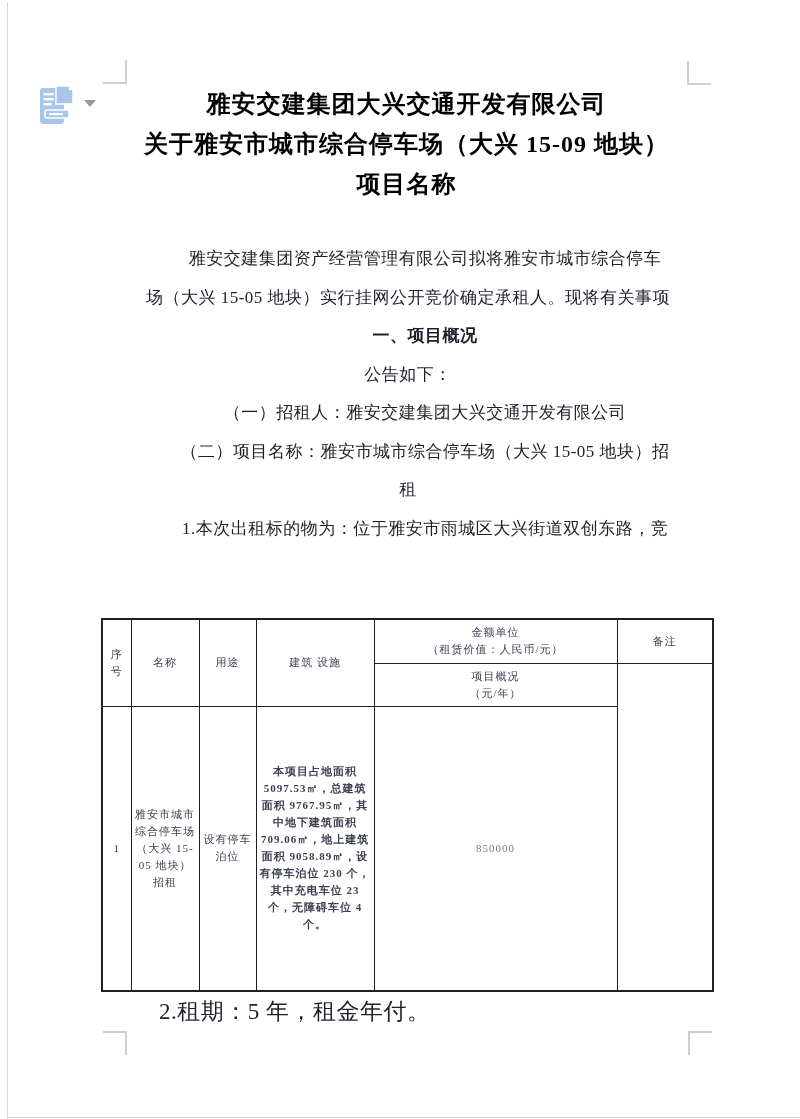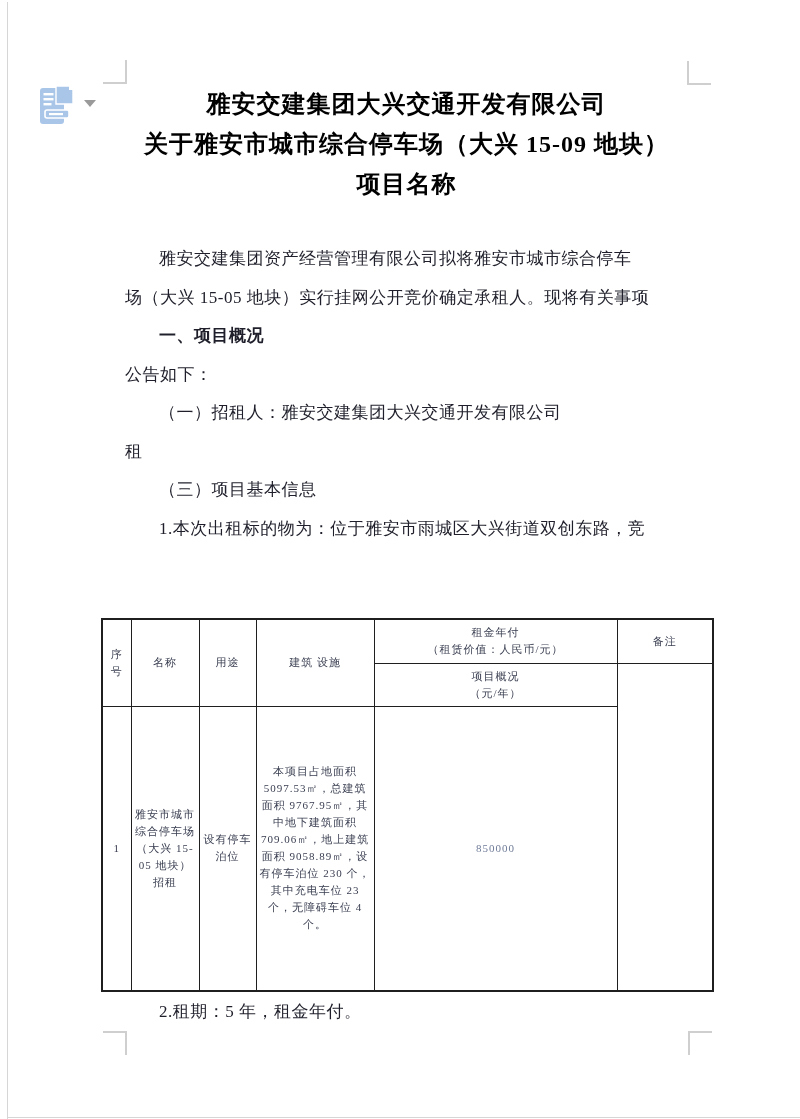--- a/index.html
+++ b/index.html
@@ -34,47 +34,47 @@
     position:absolute;left:125px;top:84px;width:563px;
     text-align:center;font-weight:bold;font-size:24px;line-height:40px;color:#000;
     letter-spacing:1px;
   }
 
   
   .doc-body{
     position:absolute;left:125px;top:240px;width:566px;
     font-size:17px;line-height:38.5px;letter-spacing:0.5px;color:#1e1f2a;
   }
-  .doc-body .line{white-space:nowrap;}
+  .doc-body .line{white-space:nowrap;text-align:center;}
   .doc-body .ind{text-indent:34px;}
   .doc-body .bold{font-weight:bold;}
 
   
   table.info{
     position:absolute;left:101px;top:618px;width:611px;
     border-collapse:collapse;table-layout:fixed;
     border:2px solid #1f1f1f;
     color:#3b4052;
   }
   table.info td{border:1px solid #1f1f1f;vertical-align:middle;text-align:center;
     font-size:11px;line-height:17px;letter-spacing:1px;padding:2px;}
   tr.h1{height:44px;}
   tr.h2{height:43px;}
   tr.bodyrow{height:285px;}
   td.name-cell{font-size:12px;line-height:37px;text-align:left;padding:2px 3px;letter-spacing:1px;margin-left:36px;}
   td.usage-cell{font-size:12px;line-height:30px;}
   td.fac-cell{font-size:12px;line-height:22px;text-align:justify;text-justify:inter-ideograph;
-    vertical-align:middle;padding:6px 5px;letter-spacing:0.5px;}
+    vertical-align:middle;padding:6px 5px;letter-spacing:0.5px;font-weight:bold;}
   td.rent-cell{font-size:12px;color:#6f7b97;letter-spacing:1px;}
   td.seq-cell{font-size:11px;}
 
   
   .after-table{
     position:absolute;left:125px;top:993px;width:566px;
-    font-size:17px;line-height:38.5px;letter-spacing:0.5px;color:#1e1f2a;text-indent:34px;
+    font-size:23px;line-height:38.5px;letter-spacing:0.5px;color:#1e1f2a;text-indent:34px;
     white-space:nowrap;
   }
 </style>
 </head>
 <body>
 
 <div class="page">
 
   <div class="edge-left"></div>
   <div class="edge-bottom"></div>
@@ -105,42 +105,42 @@
     <div>关于雅安市城市综合停车场（大兴 15-09 地块）</div>
     <div>项目名称</div>
   </div>
 
   <div class="doc-body">
     <div class="line ind">雅安交建集团资产经营管理有限公司拟将雅安市城市综合停车</div>
     <div class="line">场（大兴 15-05 地块）实行挂网公开竞价确定承租人。现将有关事项</div>
     <div class="line ind bold">一、项目概况</div>
     <div class="line">公告如下：</div>
     <div class="line ind">（一）招租人：雅安交建集团大兴交通开发有限公司</div>
+    <div class="line ind">（二）项目名称：雅安市城市综合停车场（大兴 15-05 地块）招</div>
     <div class="line">租</div>
-    <div class="line ind">（三）项目基本信息</div>
     <div class="line ind">1.本次出租标的物为：位于雅安市雨城区大兴街道双创东路，竞</div>
   </div>
 
   <table class="info">
     <colgroup>
       <col style="width:29px">
         <col style="width:68px">
         <col style="width:57px">
       <col style="width:118px">
         <col style="width:243px">
         <col style="width:96px">
     </colgroup>
     <tbody>
         <tr class="h1">
       <td rowspan="2">序号</td>
       <td rowspan="2">名称</td>
       <td rowspan="2">用途</td>
       <td rowspan="2">建筑 设施</td>
       <td>
-        <div>租金年付</div>
+        <div>金额单位</div>
         <div>（租赁价值：人民币/元）</div>
       </td>
       <td>备注</td>
     </tr>
     <tr class="h2">
       <td>
         <div>项目概况</div>
         <div>（元/年）</div>
       </td>
       <td rowspan="2"></td>

